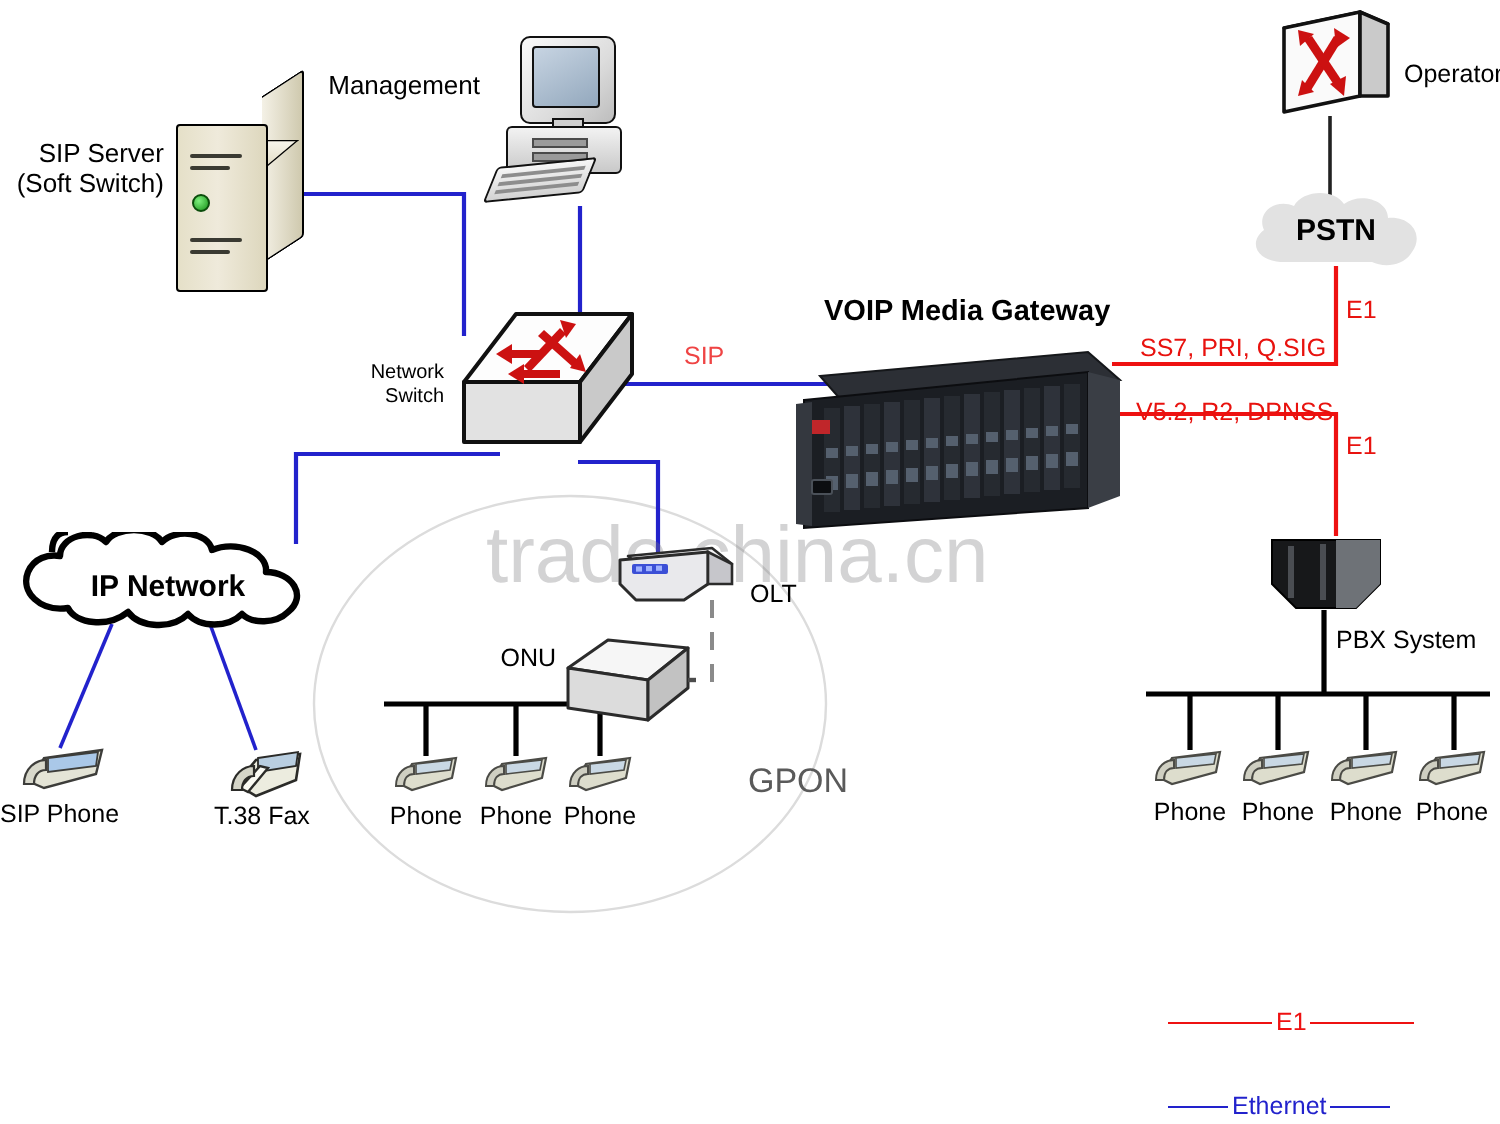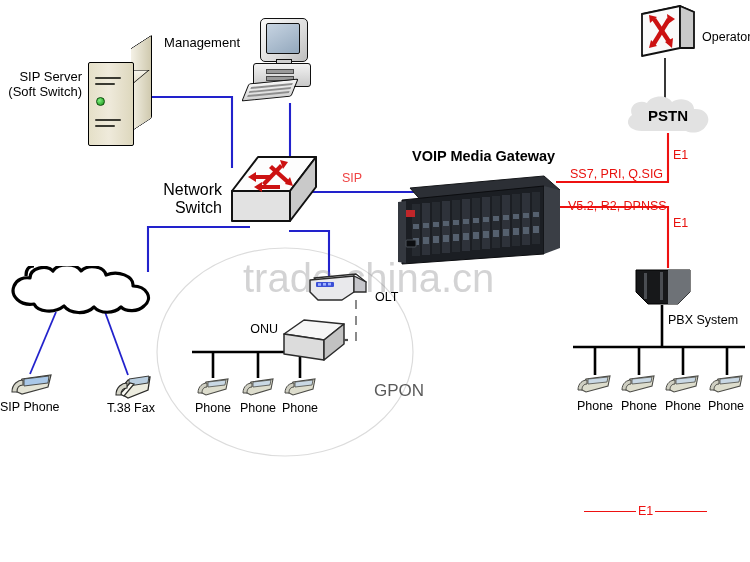--- a/index.html
+++ b/index.html
@@ -221,21 +221,21 @@
         <path d="M38,24 L56,8 L59,11 L41,27 Z" opacity="0"></path>
         <path d="M44,10 L62,26 L59,29 L41,13 Z"></path>
         <polygon points="65,31 57,29 62,22"></polygon>
         <path d="M24,20 L42,20 L42,24 L24,24 Z"></path>
         <polygon points="20,22 28,17 28,27"></polygon>
         <path d="M30,30 L52,30 L52,34 L30,34 Z"></path>
         <polygon points="26,32 34,27 34,37"></polygon>
       </g>
     </svg>
   </div>
-  <div class="lbl r" style="left:146px;top:181px;width:76px;font-size:16px;text-align:right;">
+  <div class="lbl r" style="left:146px;top:181px;width:76px;font-size:10px;text-align:right;">
     <div>Network</div>
     <div>Switch</div>
   </div>
 
   <div class="lbl blue" style="left:342px;top:171px;font-size:12.5px;">SIP</div>
 
   <div class="lbl b" style="left:412px;top:148px;font-size:14.5px;">VOIP Media Gateway</div>
   <div class="mgw" style="left:394px;top:168px;width:168px;height:100px;">
     <svg width="168" height="100" viewBox="0 0 168 100">
 
@@ -375,20 +375,21 @@
 
   <div style="position:absolute;left:6px;top:266px;width:156px;height:56px;">
     <svg width="156" height="56" viewBox="0 0 156 56">
       <path d="M24,12 C24,2 40,-2 47,5 C52,-3 70,-3 75,5 C82,-2 98,0 100,9
                C112,4 128,10 127,20 C140,20 148,32 138,40 C132,46 120,46 115,41
                C108,48 94,48 88,41 C80,49 64,48 58,40 C48,48 32,46 28,38
                C14,40 4,30 8,20 C11,13 18,11 24,12 Z" fill="#ffffff" stroke="#000" stroke-width="3.2" stroke-linejoin="round"></path>
       <path d="M20,10 C20,2 24,0 28,0" fill="none" stroke="#000" stroke-width="3.2"></path>
     </svg>
   </div>
+  <div class="lbl b c" style="left:14px;top:285px;width:140px;font-size:15px;">IP Network</div>
 
   <div class="phone" style="left:10px;top:372px;width:46px;height:26px;">
     <svg width="46" height="26" viewBox="0 0 46 26">
       <polygon points="5,19 12,7 41,3 38,15 12,22" fill="#e4e4d6" stroke="#3d3d3a" stroke-width="1.2"></polygon>
       <polygon points="14,7 39,4 38,11 14,14" fill="#aac8e8" stroke="#3d3d3a" stroke-width="0.9"></polygon>
       <path d="M2,20 C2,12 8,8 13,8 L13,13 C9,13 7,16 7,20 Z" fill="#d8d8cb" stroke="#3d3d3a" stroke-width="1.1"></path>
     </svg>
   </div>
   <div class="lbl" style="left:0px;top:400px;font-size:12.5px;">SIP Phone</div>
 
@@ -454,14 +455,19 @@
 
   <div class="lbl gray" style="left:374px;top:381px;font-size:17px;">GPON</div>
 
 
   <div class="legend-row e1" style="left:584px;top:504px;width:152px;">
     <span class="legend-line" style="width:52px;"></span>
     <span class="txt">E1</span>
     <span class="legend-line" style="width:52px;"></span>
   </div>
 
+  <div class="legend-row eth" style="left:584px;top:546px;width:152px;">
+    <span class="legend-line" style="width:30px;"></span>
+    <span class="txt">Ethernet</span>
+    <span class="legend-line" style="width:30px;"></span>
+  </div>
 
 </div>
 
 </body></html>

